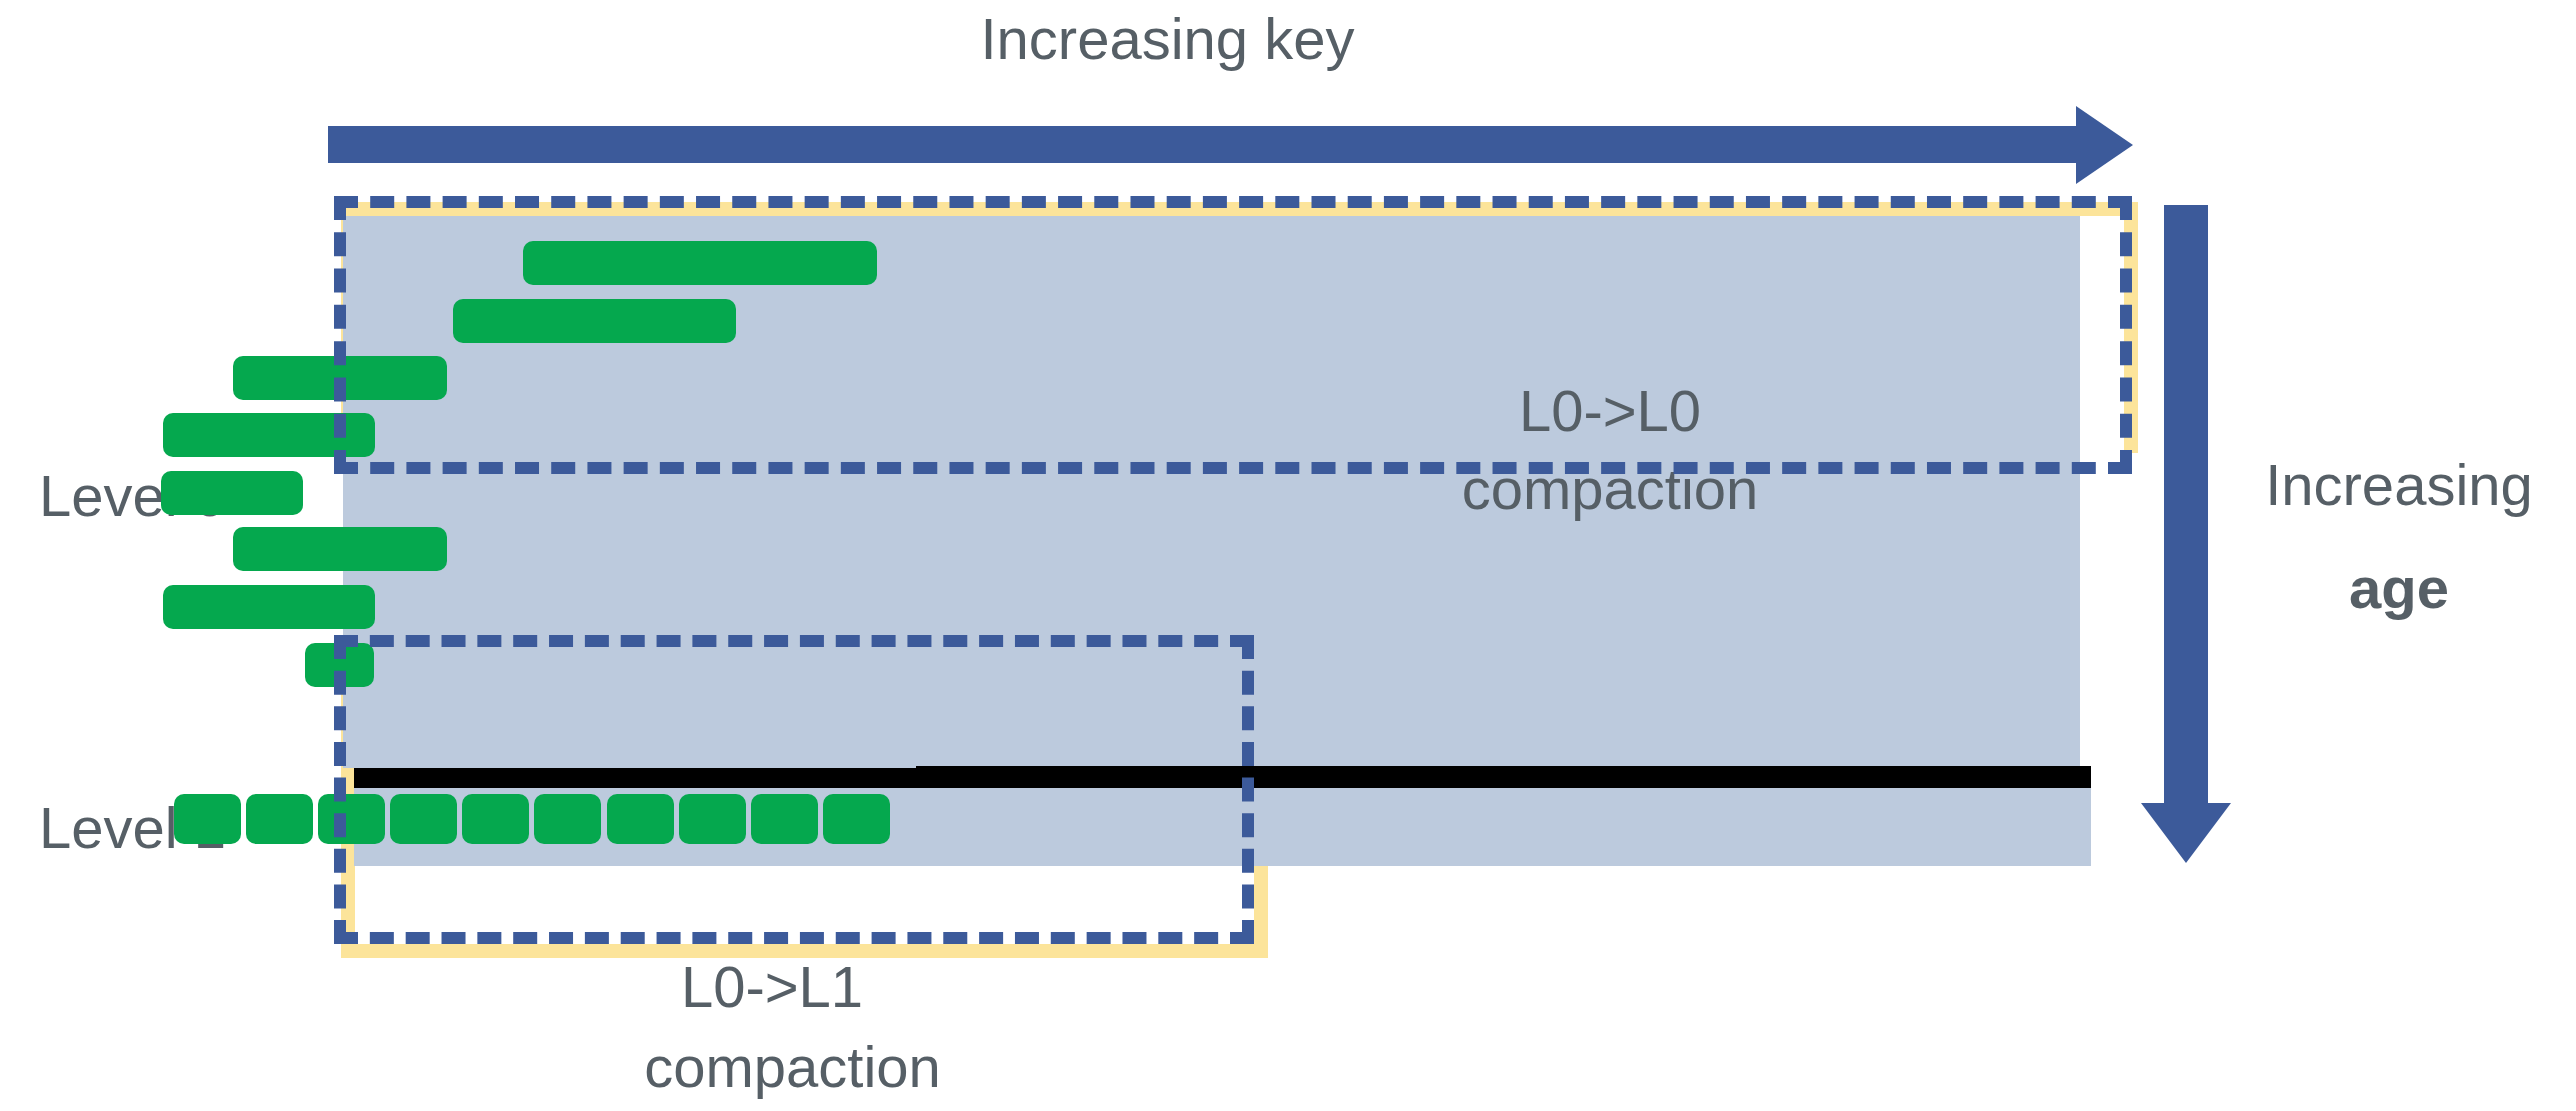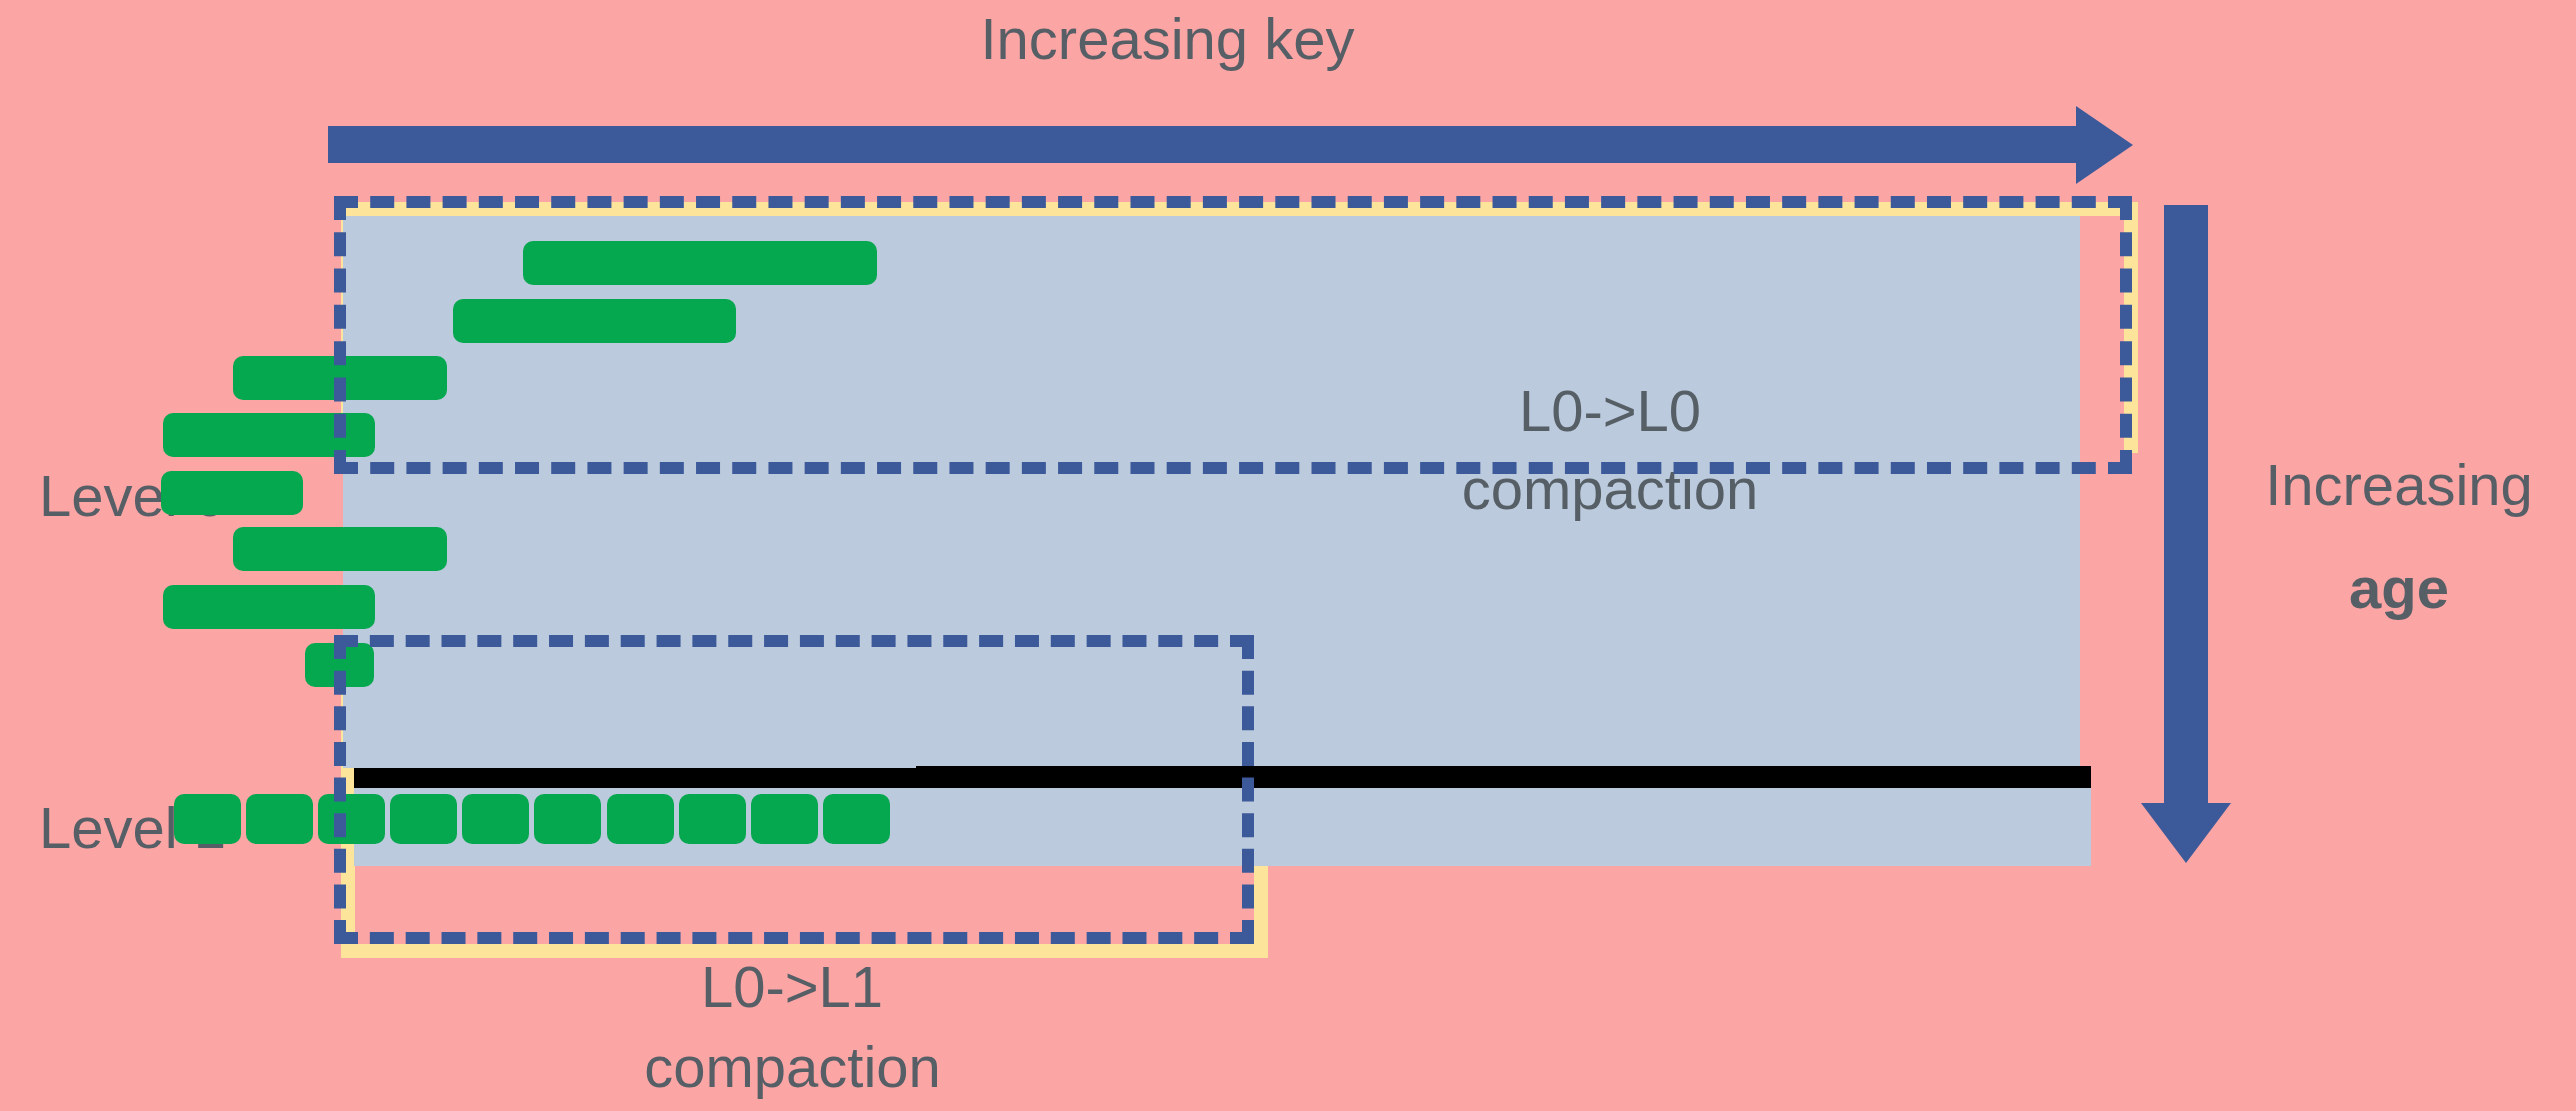--- a/index.html
+++ b/index.html
@@ -1,18 +1,18 @@
 <!DOCTYPE html>
 <html style="font-size:11.3px"><head>
 <meta charset="utf-8">
 <style>
   html,body{margin:0;padding:0;background:#000;}
   body{width:2576px;height:1111px;position:relative;overflow:hidden;
        font-family:"Liberation Sans","DejaVu Sans",sans-serif;}
-  .stage{position:absolute;left:0;top:0;width:2576px;height:1111px;background:#fca5a5;}
+  .stage{position:absolute;left:0;top:0;width:2576px;height:1111px;background:#ffffff;}
 
   .lbl{position:absolute;color:#565f66;font-size:58px;line-height:1.12;
        white-space:pre;letter-spacing:0px;}
   .lbl.c{text-align:center;}
 
   
   .harrow{position:absolute;left:328px;top:126px;width:1805px;height:37px;}
   .harrow .shaft{position:absolute;left:0;top:0;width:1762px;height:37px;background:#3c5a9a;}
   .harrow .head{position:absolute;left:1748px;top:-20.5px;width:0;height:0;
      border-top:39px solid transparent;border-bottom:39px solid transparent;
@@ -100,17 +100,17 @@
     <div class="sst" style="left: 180px; top: 6.4px; width: 67px; height: 50px; background: rgb(5, 168, 78);"></div>
     <div class="sst" style="left: 253px; top: 6.4px; width: 67px; height: 50px; background: rgb(5, 168, 78);"></div>
     <div class="sst" style="left: 325px; top: 6.4px; width: 67px; height: 50px; background: rgb(5, 168, 78);"></div>
     <div class="sst" style="left: 397px; top: 6.4px; width: 67px; height: 50px; background: rgb(5, 168, 78);"></div>
     <div class="sst" style="left: 469px; top: 6.4px; width: 67px; height: 50px; background: rgb(5, 168, 78);"></div>
   </div>
 
   <div class="dbox l0l0"></div>
   <div class="dbox l0l1"></div>
 
-  <div class="lbl c" style="left: 587px; top: 955px; width: 410px; color: rgb(86, 95, 102);">L0-&gt;L1</div>
+  <div class="lbl c" style="left: 567px; top: 955px; width: 410px; color: rgb(86, 95, 102);">L0-&gt;L1</div>
   <div class="lbl c" style="left: 559px; top: 1035px; width: 467px; color: rgb(86, 95, 102);">compaction</div>
 
 </div>
 
 
 </body></html>

